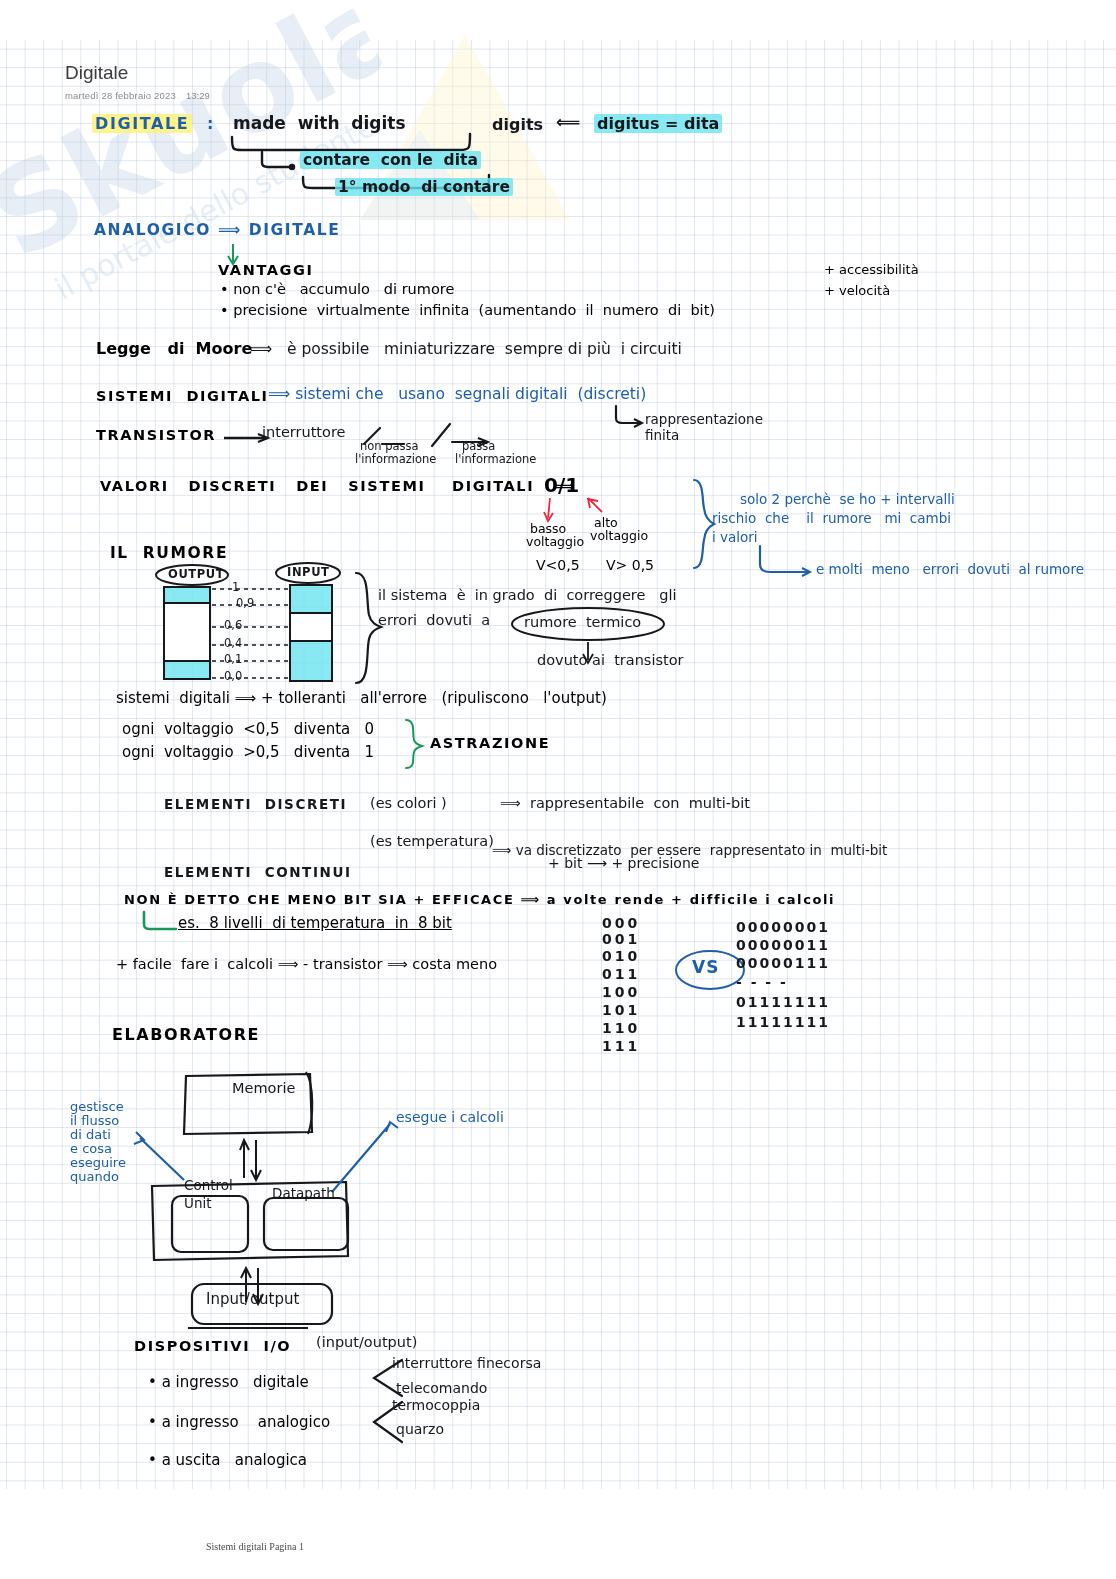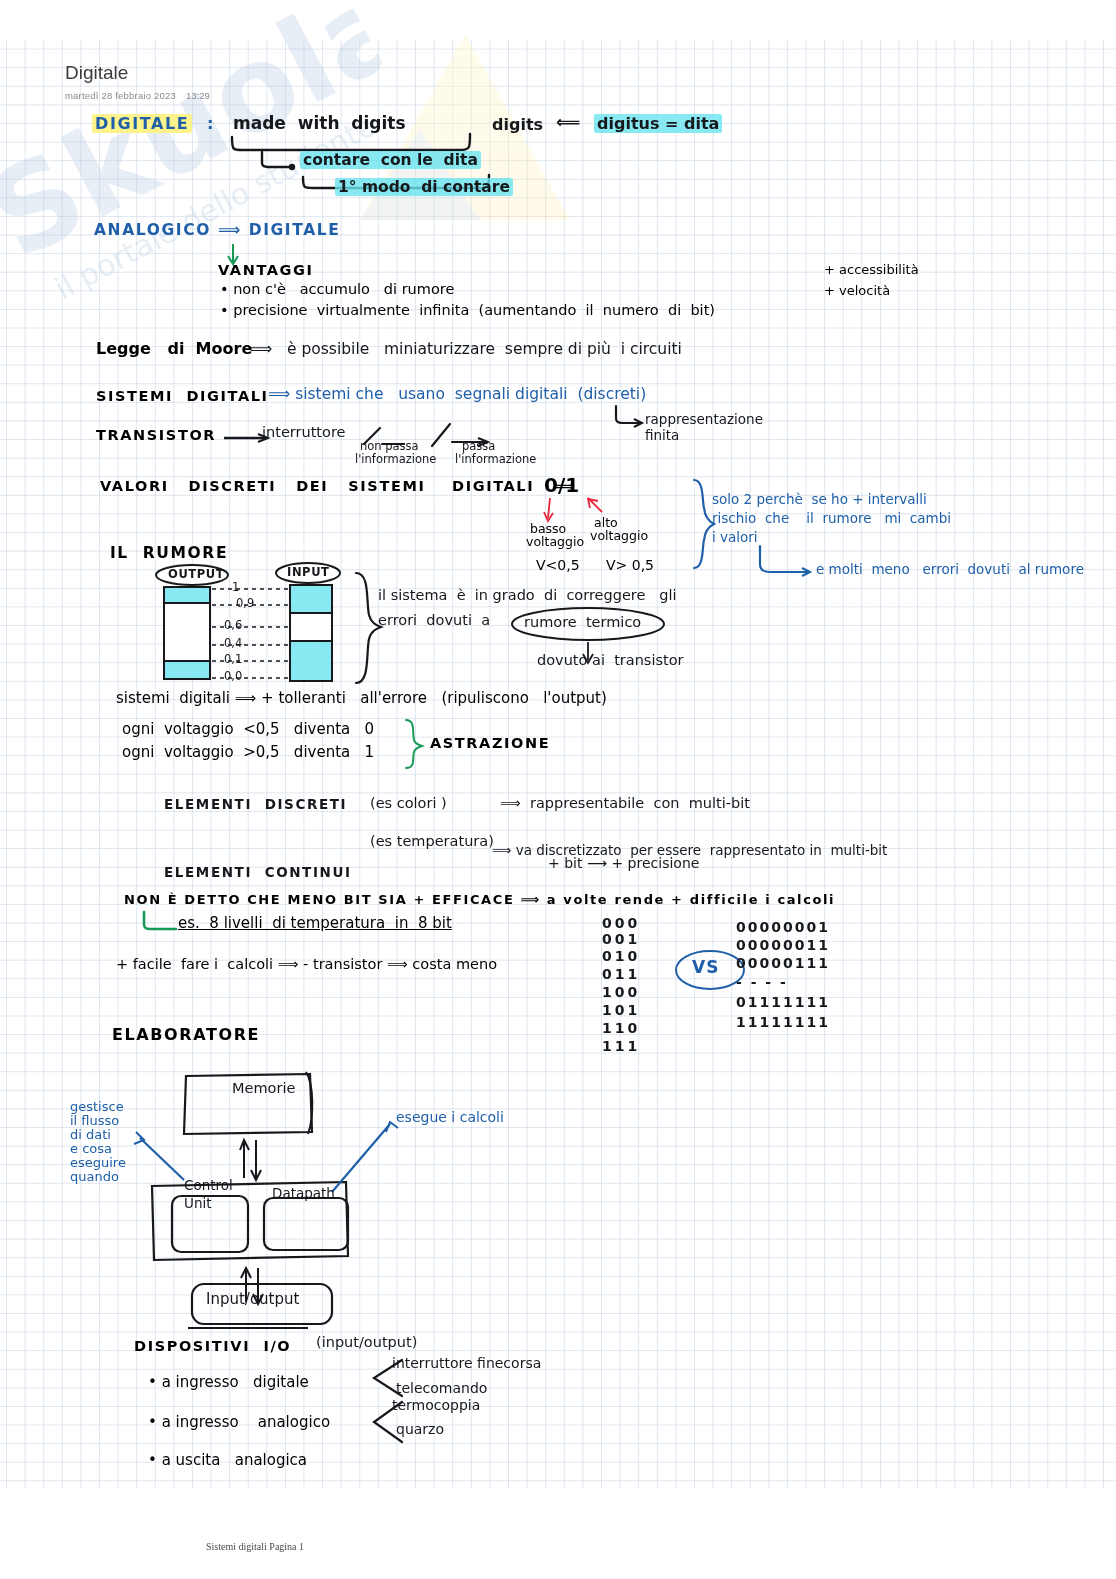--- a/index.html
+++ b/index.html
@@ -144,21 +144,21 @@
   <div class="hw hand-l red" style="left:530px;top:522px;font-size:12.5px;">basso</div>
   <div class="hw hand-l red" style="left:526px;top:535px;font-size:12.5px;">voltaggio</div>
   <div class="hw hand-l red" style="left:594px;top:516px;font-size:12.5px;">alto</div>
   <div class="hw hand-l red" style="left:590px;top:529px;font-size:12.5px;">voltaggio</div>
   <div class="hw hand-l red" style="left:536px;top:558px;font-size:14px;">V&lt;0,5</div>
   <div class="hw hand-l red" style="left:606px;top:558px;font-size:14px;">V&gt; 0,5</div>
 
   <svg class="ink" style="left:688px;top:478px;width:40px;height:100px;">
     <path d="M6,2 C16,2 14,22 16,30 C17,40 22,44 26,46 C22,48 17,52 16,62 C14,70 16,90 6,90" fill="none" stroke="#1f5fa9" stroke-width="2.2" stroke-linecap="round"></path>
   </svg>
-  <div class="hw hand-l blue" style="left:712px;top:492px;font-size:13.5px;">solo 2 perchè  se ho + intervalli</div>
+  <div class="hw hand-l blue" style="left:712px;top:492px;font-size:13.5px;padding-left:28px;">solo 2 perchè  se ho + intervalli</div>
   <div class="hw hand-l blue" style="left:712px;top:511px;font-size:13.5px;">rischio  che    il  rumore   mi  cambi</div>
   <div class="hw hand-l blue" style="left:712px;top:530px;font-size:13.5px;">i valori</div>
   <svg class="ink" style="left:756px;top:544px;width:70px;height:36px;">
     <path d="M4,2 L4,20 C4,26 8,28 14,28 L52,28" stroke="#1f5fa9" stroke-width="2.2" fill="none" stroke-linecap="round"></path>
     <path d="M46,24 L54,28 L46,32" stroke="#1f5fa9" stroke-width="2" fill="none"></path>
   </svg>
   <div class="hw hand-l blue" style="left:816px;top:562px;font-size:13.5px;">e molti  meno   errori  dovuti  al rumore</div>
 
   <div class="hw hand red caps" style="left:110px;top:545px;font-size:15.5px;">IL  RUMORE</div>
 

